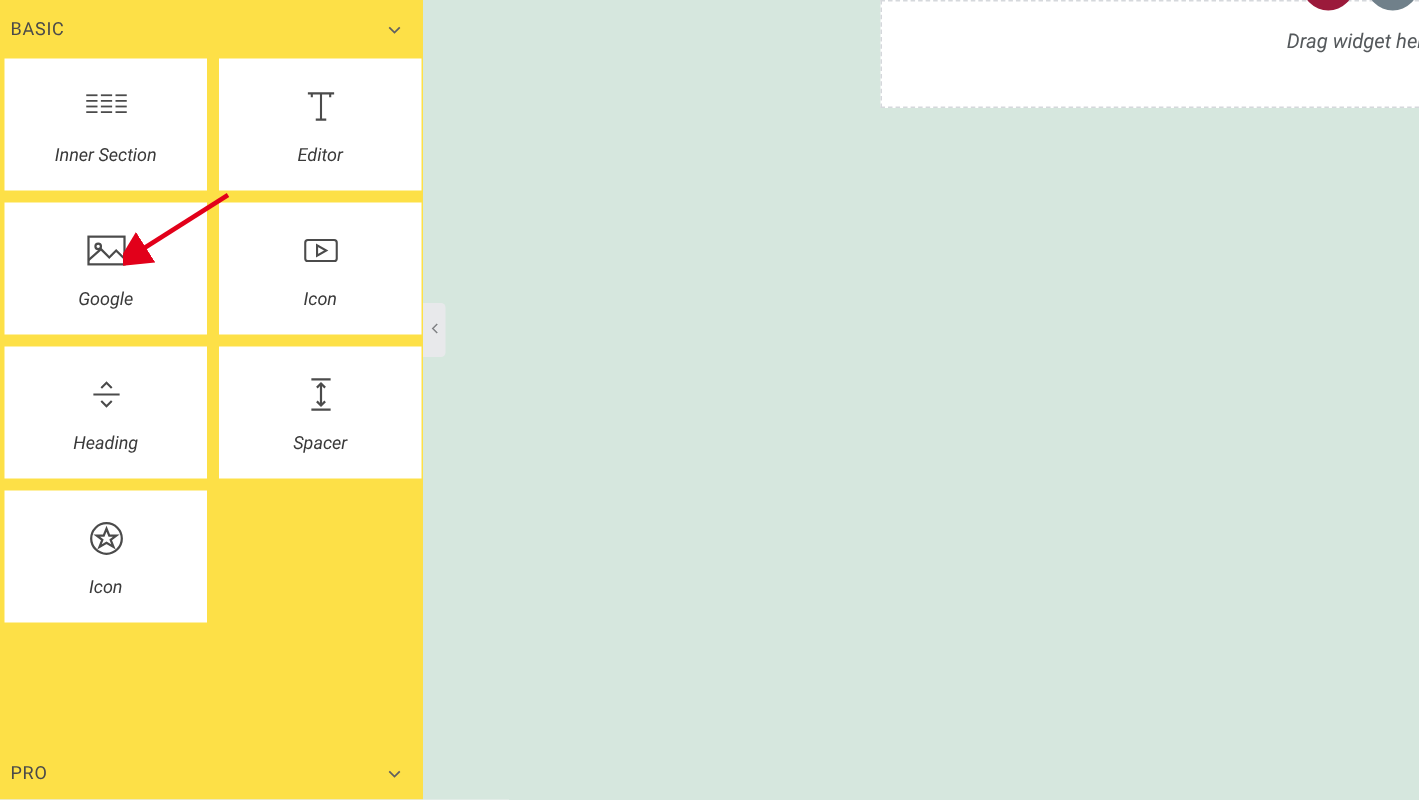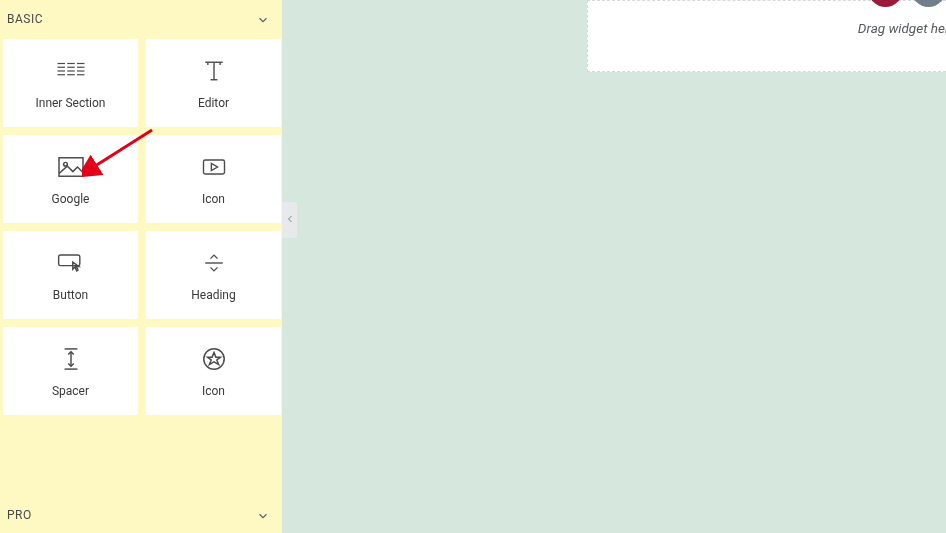--- a/index.html
+++ b/index.html
@@ -11,21 +11,21 @@
     overflow: hidden;
     position: relative;
   }
   .app {
     display: flex;
     width: 100%;
     height: 100%;
   }
   .sidebar {
     width: 282px;
-    background: #fef9c3;
+    background: #fde047;
     height: 100%;
     display: flex;
     flex-direction: column;
     position: relative;
   }
   .category-header {
     height: 38px;
     display: flex;
     align-items: center;
     justify-content: space-between;
@@ -46,20 +46,21 @@
     padding: 1px 5px 6px 3px;
   }
   .widget-card {
     background: #fff;
     height: 88px;
     display: flex;
     flex-direction: column;
     align-items: center;
     justify-content: center;
     cursor: grab;
+    font-style: italic;
   }
   .widget-icon {
     width: 30px;
     height: 30px;
     display: flex;
     align-items: center;
     justify-content: center;
     color: #4b4b4b;
     margin-bottom: 10px;
   }
@@ -198,29 +199,20 @@
       <div class="widget-card">
         <div class="widget-icon">
           <svg viewBox="0 0 32 22" width="28" height="20" fill="none" stroke="currentColor" stroke-width="1.6">
             <rect x="4" y="3" width="24" height="16" rx="2"></rect>
             <polygon points="13,7 13,15 20,11"></polygon>
           </svg>
         </div>
         <div class="widget-label">Icon</div>
       </div>
 
-      <div class="widget-card">
-        <div class="widget-icon">
-          <svg viewBox="0 0 34 24" width="30" height="22" fill="none" stroke="currentColor" stroke-width="1.6">
-            <rect x="3" y="3" width="24" height="12" rx="2"></rect>
-            <path d="M19 11 L19 19 L21.5 16.5 L23.5 21 L25 20 L23 16 L26 16 Z"></path>
-          </svg>
-        </div>
-        <div class="widget-label">Button</div>
-      </div>
 
       <div class="widget-card">
         <div class="widget-icon">
           <svg viewBox="0 0 32 26" width="28" height="24" fill="none" stroke="currentColor" stroke-width="1.6">
             <polyline points="12,8 16,4 20,8"></polyline>
             <line x1="6" y1="13" x2="26" y2="13"></line>
             <polyline points="12,18 16,22 20,18"></polyline>
           </svg>
         </div>
         <div class="widget-label">Heading</div>

